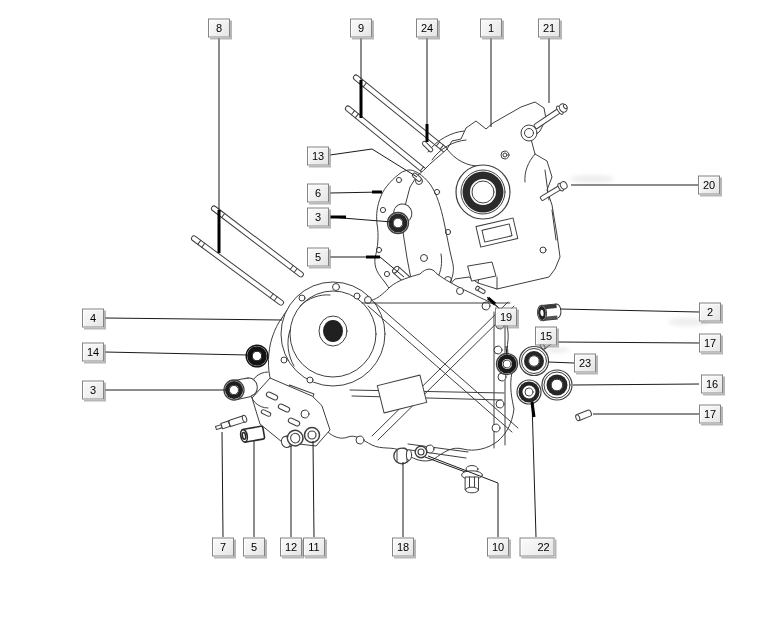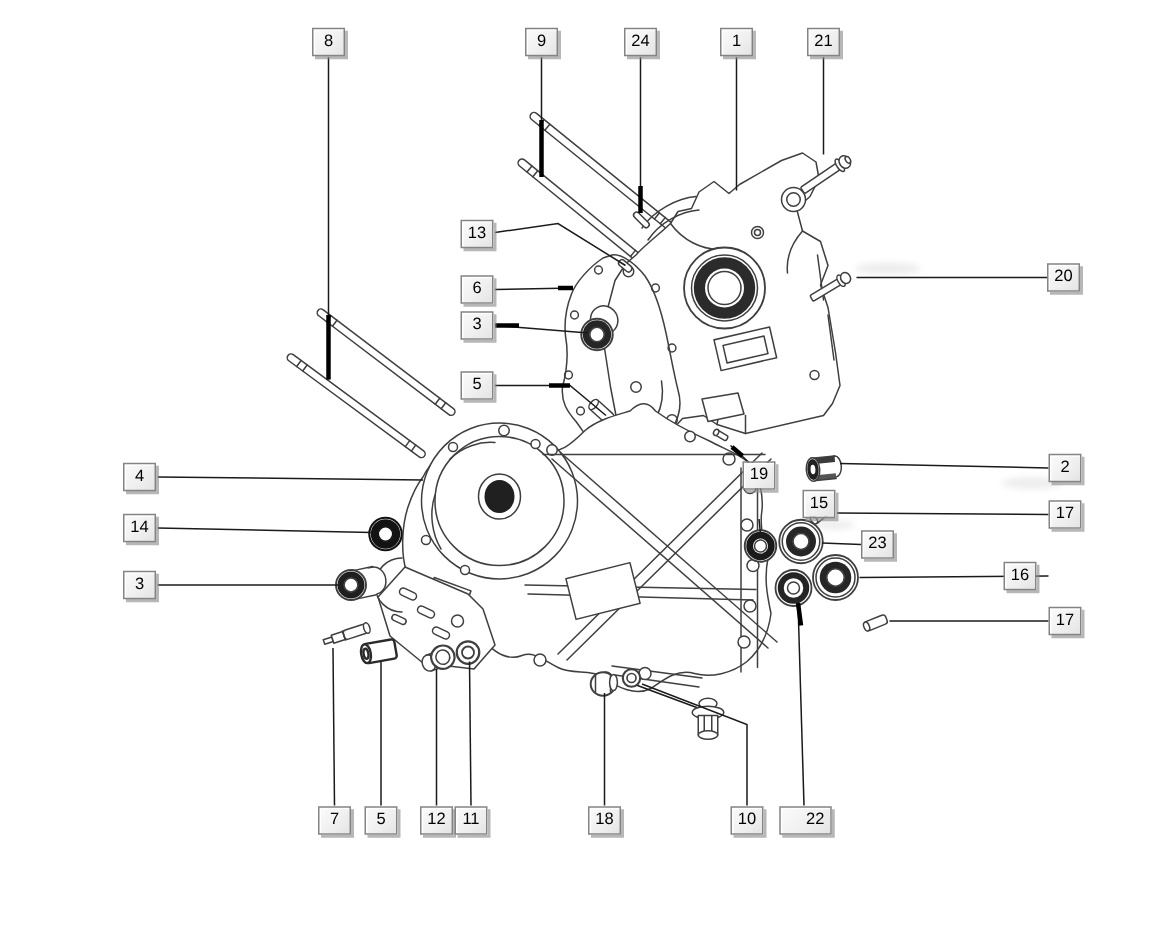--- a/index.html
+++ b/index.html
@@ -385,21 +385,21 @@
     <div class="callout" style="left: 318px; top: 156px;">13</div>
     <div class="callout" style="left: 318px; top: 193px;">6</div>
     <div class="callout" style="left: 318px; top: 217px;">3</div>
     <div class="callout" style="left: 318px; top: 257px;">5</div>
     <div class="callout" style="left: 93px; top: 318px;">4</div>
     <div class="callout" style="left: 93px; top: 352px;">14</div>
     <div class="callout" style="left: 93px; top: 390px;">3</div>
     <div class="callout" style="left: 710px; top: 312px;">2</div>
     <div class="callout" style="left: 710px; top: 343px;">17</div>
     <div class="callout" style="left: 585px; top: 363px;">23</div>
-    <div class="callout" style="left: 680px; top: 384px;">16</div>
+    <div class="callout" style="left: 712px; top: 384px;">16</div>
     <div class="callout" style="left: 710px; top: 414px;">17</div>
     <div class="callout" style="left: 506px; top: 317px;">19</div>
     <div class="callout" style="left: 506px; top: 336px; margin-left: 40px;">15</div>
     <div class="callout" style="left: 223px; top: 547px;">7</div>
     <div class="callout" style="left: 254px; top: 547px;">5</div>
     <div class="callout" style="left: 291px; top: 547px;">12</div>
     <div class="callout" style="left: 314px; top: 547px;">11</div>
     <div class="callout" style="left: 403px; top: 547px;">18</div>
     <div class="callout" style="left: 498px; top: 547px;">10</div>
     <div class="callout" style="left: 537px; top: 547px; padding-left: 16px;">22</div>

